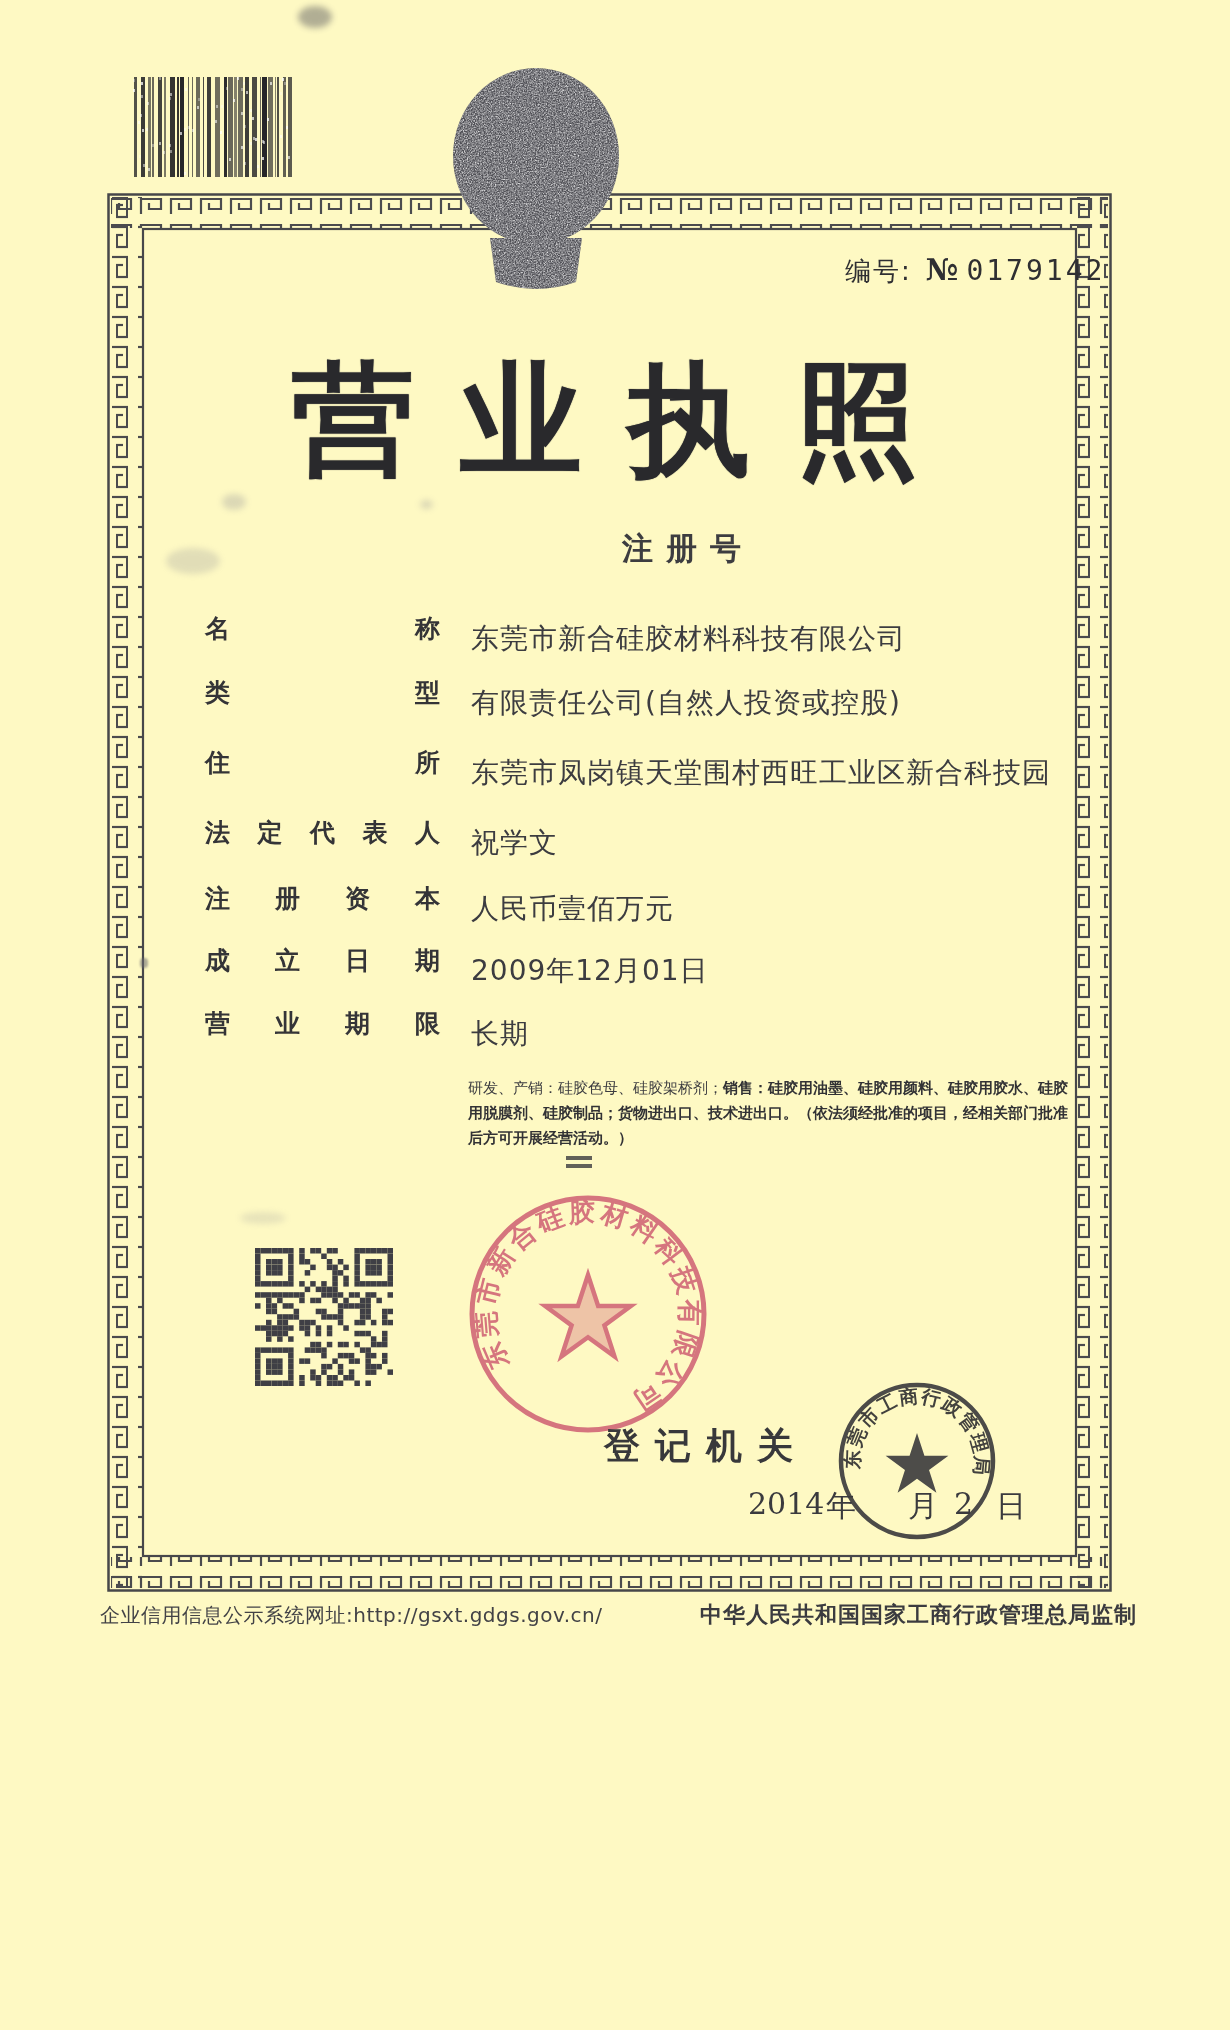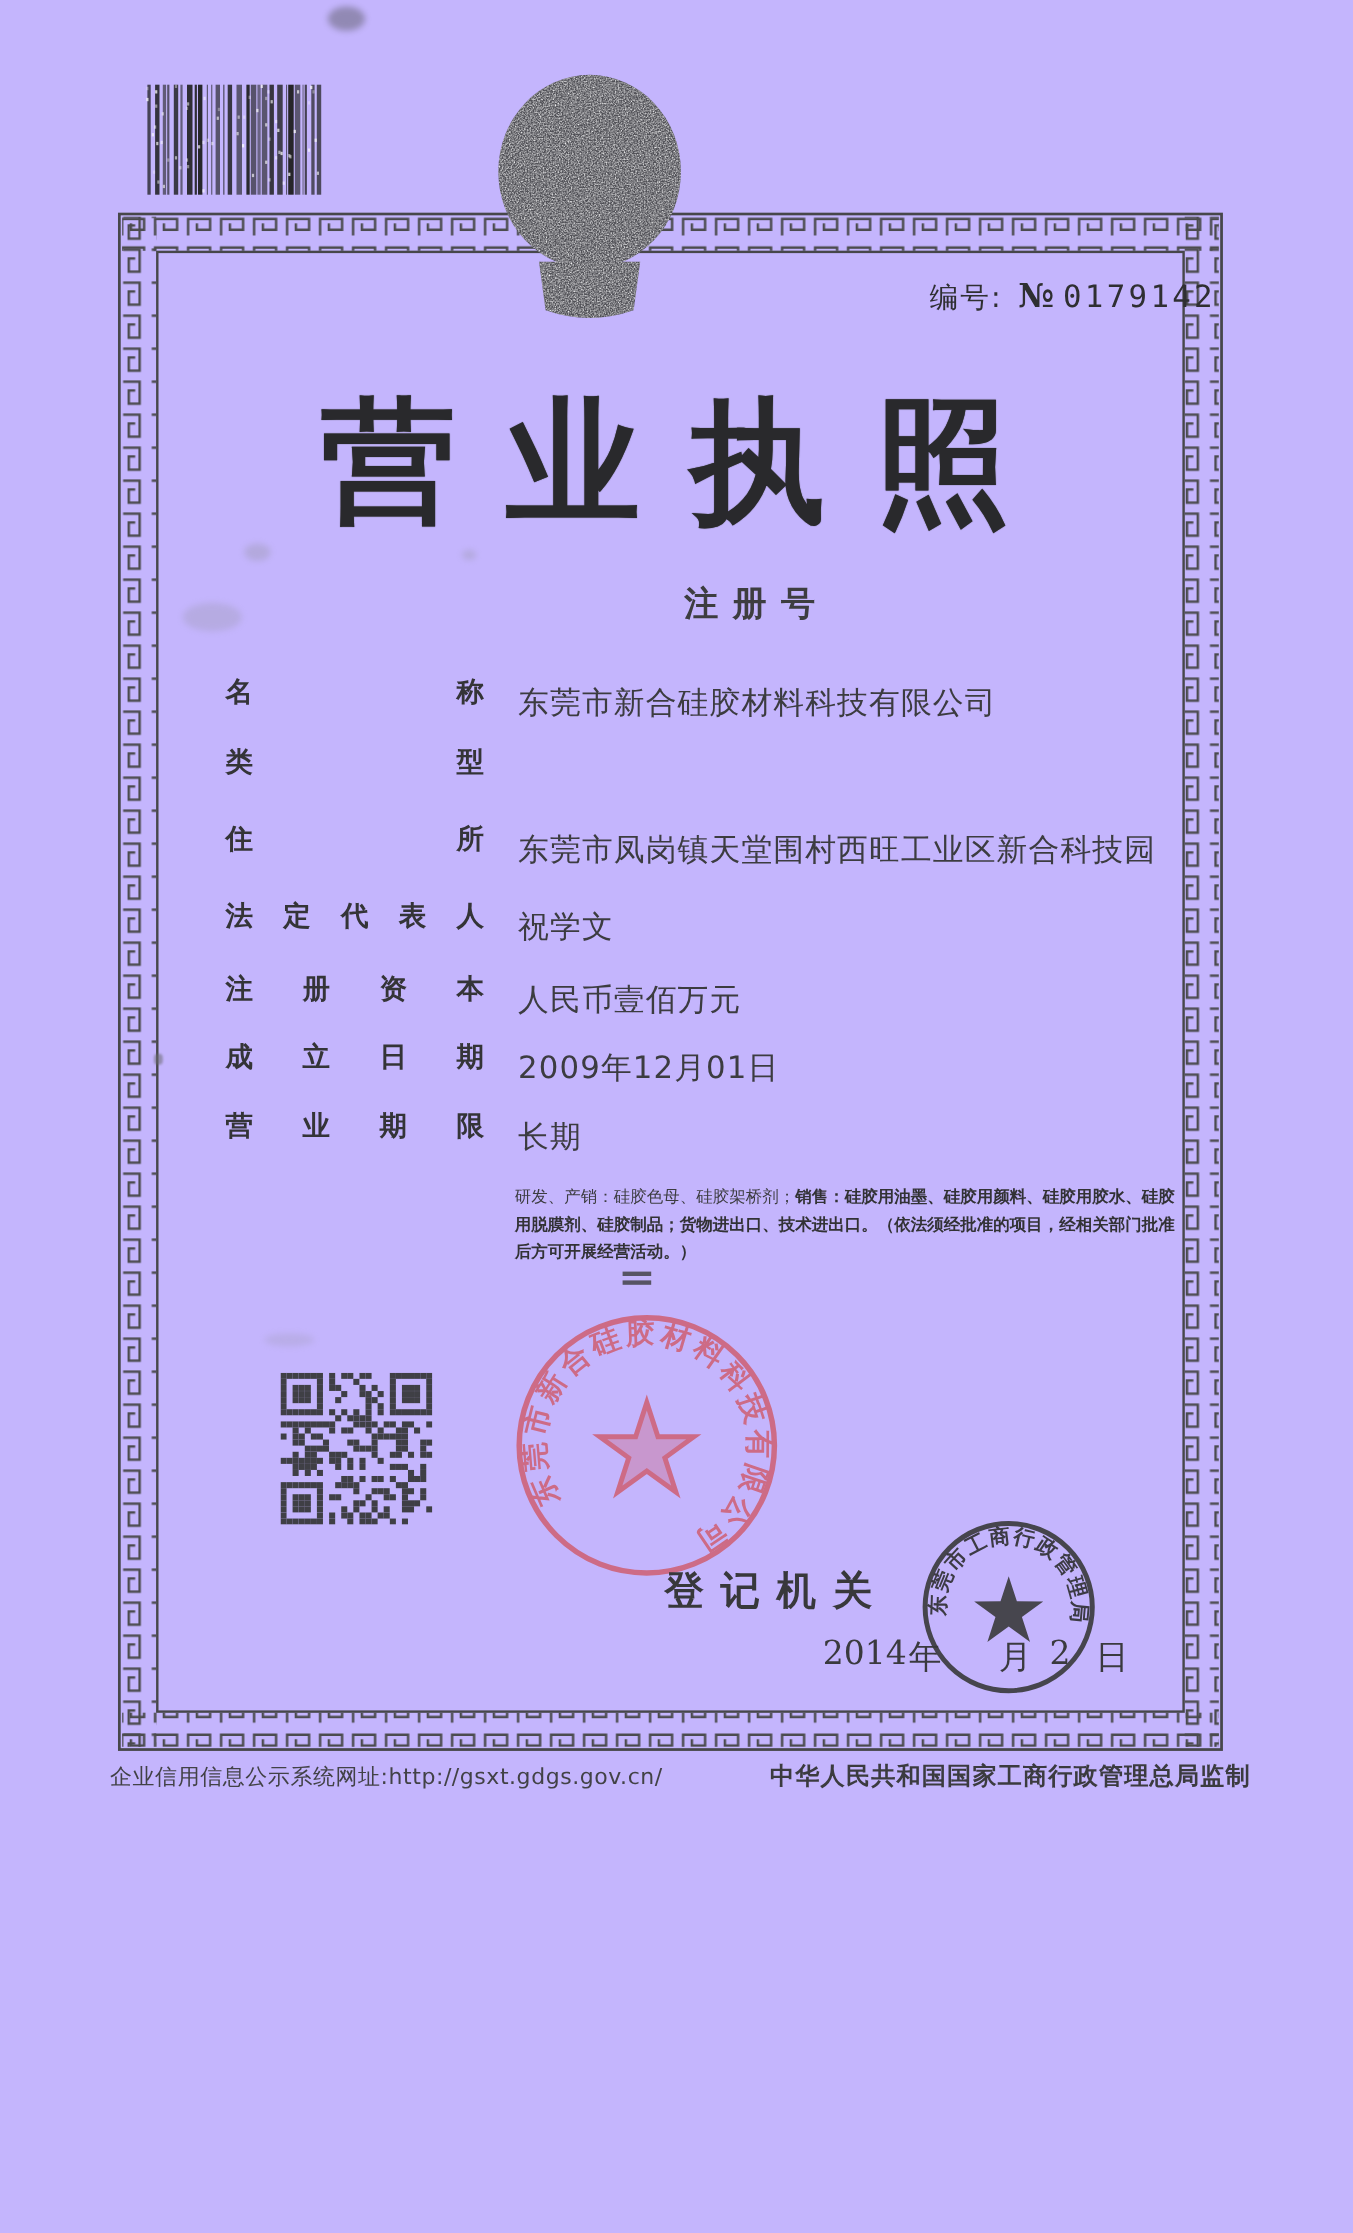--- a/index.html
+++ b/index.html
@@ -1,18 +1,18 @@
 <!DOCTYPE html>
 <html><head>
 <meta charset="utf-8">
 <style>
   html,body{margin:0;padding:0;background:#e9e9e9;}
   .page{
     position:relative;width:1230px;height:2030px;margin:0 auto;
-    background:#c4b5fd;overflow:hidden;
+    background:#fef9c3;overflow:hidden;
     font-family:"DejaVu Sans",sans-serif;color:#3a3a3c;
   }
   .abs{position:absolute;}
   
   .serial{left:845px;top:252px;font-size:26px;letter-spacing:2px;color:#2f2f32;}
   .serial .numero{font-family:"DejaVu Serif",serif;font-weight:bold;font-size:30px;padding:0 6px 0 14px;}
   .serial .num{font-family:"DejaVu Sans Mono",monospace;font-size:28px;letter-spacing:3px;}
   
   .title{
     left:292px;top:340px;width:680px;font-size:122px;font-weight:800;
@@ -177,20 +177,21 @@
   </div>
 
   <div class="abs title">营业执照</div>
 
   <div class="abs regno-label">注册号</div>
 
   <div class="abs flabel" style="top:612px;">名称</div>
   <div class="abs fvalue" style="top:620px;">东莞市新合硅胶材料科技有限公司</div>
 
   <div class="abs flabel" style="top:676px;">类型</div>
+  <div class="abs fvalue" style="top:684px;">有限责任公司(自然人投资或控股)</div>
 
   <div class="abs flabel" style="top:746px;">住所</div>
   <div class="abs fvalue" style="top:754px;">东莞市凤岗镇天堂围村西旺工业区新合科技园</div>
 
   <div class="abs flabel" style="top:816px;">法定代表人</div>
   <div class="abs fvalue" style="top:824px;">祝学文</div>
 
   <div class="abs flabel" style="top:882px;">注册资本</div>
   <div class="abs fvalue" style="top:890px;">人民币壹佰万元</div>
 

